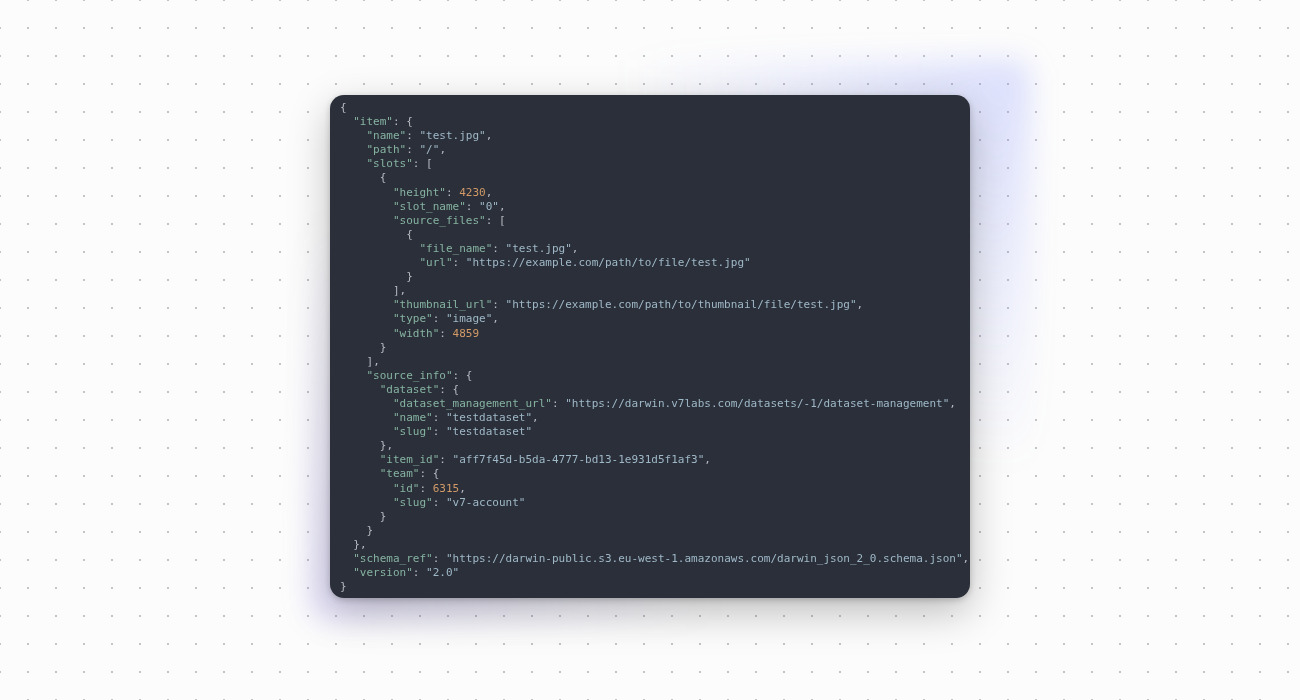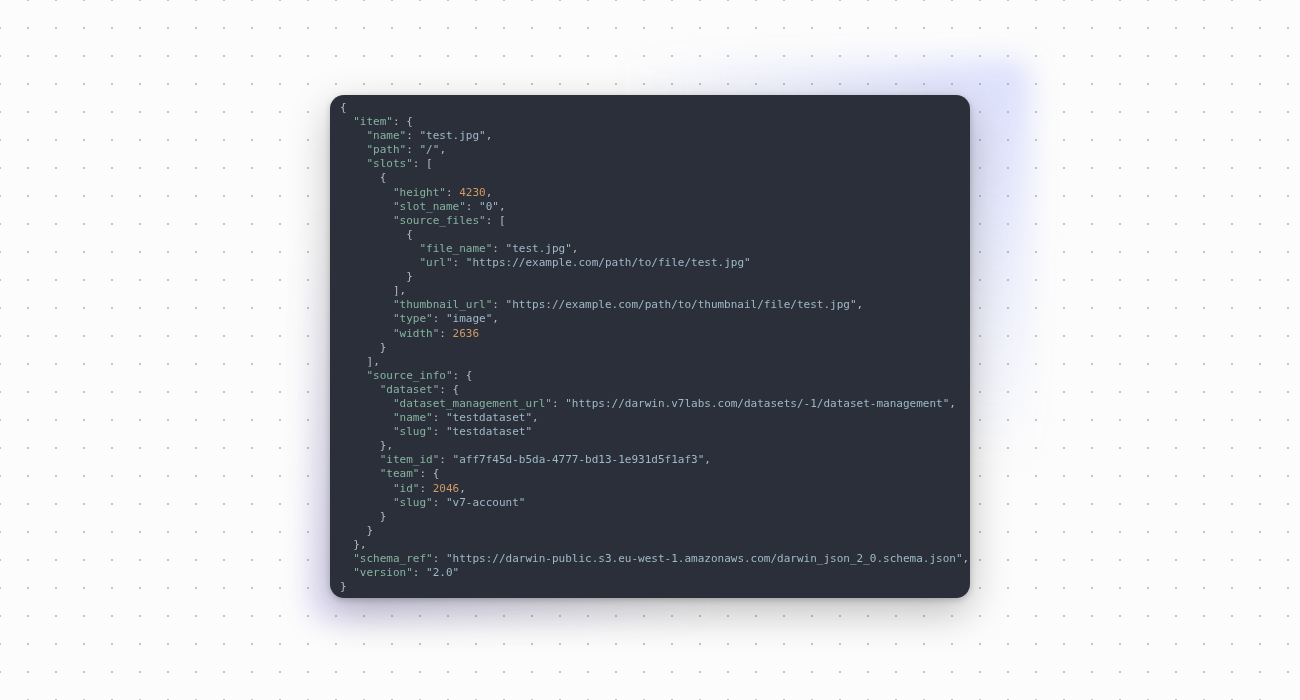--- a/index.html
+++ b/index.html
@@ -76,32 +76,32 @@
         <span class="k">"height"</span><span class="p">: </span><span class="n">4230</span><span class="p">,</span>
         <span class="k">"slot_name"</span><span class="p">: </span><span class="s">"0"</span><span class="p">,</span>
         <span class="k">"source_files"</span><span class="p">: </span><span class="p">[</span>
           <span class="p">{</span>
             <span class="k">"file_name"</span><span class="p">: </span><span class="s">"test.jpg"</span><span class="p">,</span>
             <span class="k">"url"</span><span class="p">: </span><span class="s">"https://example.com/path/to/file/test.jpg"</span>
           <span class="p">}</span>
         <span class="p">]</span><span class="p">,</span>
         <span class="k">"thumbnail_url"</span><span class="p">: </span><span class="s">"https://example.com/path/to/thumbnail/file/test.jpg"</span><span class="p">,</span>
         <span class="k">"type"</span><span class="p">: </span><span class="s">"image"</span><span class="p">,</span>
-        <span class="k">"width"</span><span class="p">: </span><span class="n">2636</span>
+        <span class="k">"width"</span><span class="p">: </span><span class="n">4859</span>
       <span class="p">}</span>
     <span class="p">]</span><span class="p">,</span>
     <span class="k">"source_info"</span><span class="p">: </span><span class="p">{</span>
       <span class="k">"dataset"</span><span class="p">: </span><span class="p">{</span>
         <span class="k">"dataset_management_url"</span><span class="p">: </span><span class="s">"https://darwin.v7labs.com/datasets/-1/dataset-management"</span><span class="p">,</span>
         <span class="k">"name"</span><span class="p">: </span><span class="s">"testdataset"</span><span class="p">,</span>
         <span class="k">"slug"</span><span class="p">: </span><span class="s">"testdataset"</span>
       <span class="p">}</span><span class="p">,</span>
       <span class="k">"item_id"</span><span class="p">: </span><span class="s">"aff7f45d-b5da-4777-bd13-1e931d5f1af3"</span><span class="p">,</span>
       <span class="k">"team"</span><span class="p">: </span><span class="p">{</span>
-        <span class="k">"id"</span><span class="p">: </span><span class="n">2046</span><span class="p">,</span>
+        <span class="k">"id"</span><span class="p">: </span><span class="n">6315</span><span class="p">,</span>
         <span class="k">"slug"</span><span class="p">: </span><span class="s">"v7-account"</span>
       <span class="p">}</span>
     <span class="p">}</span>
   <span class="p">}</span><span class="p">,</span>
   <span class="k">"schema_ref"</span><span class="p">: </span><span class="s">"https://darwin-public.s3.eu-west-1.amazonaws.com/darwin_json_2_0.schema.json"</span><span class="p">,</span>
   <span class="k">"version"</span><span class="p">: </span><span class="s">"2.0"</span>
 <span class="p">}</span></pre>
   </div>
 </div>
 

